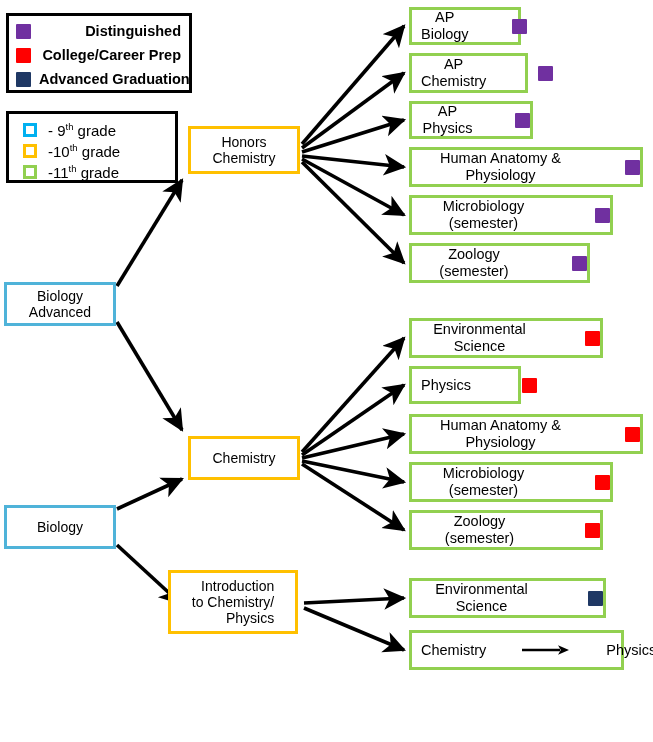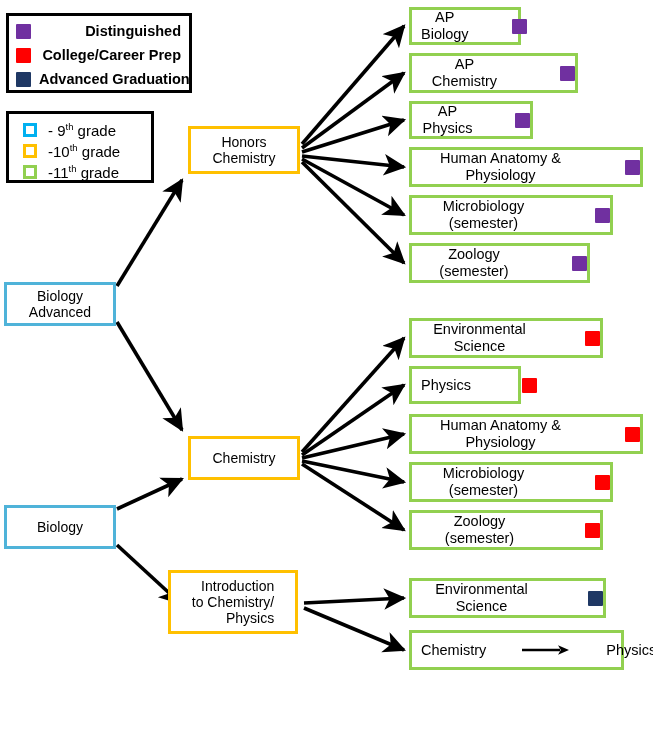--- a/index.html
+++ b/index.html
@@ -66,21 +66,21 @@
   }
   #legend-achievement .row .lbl {
     flex: 1; text-align: right;
     font-size: 14.5px;
     white-space: nowrap;
     margin-left: 8px;
     font-weight: bold;
   }
   #legend-achievement .rows { padding-top: 3px; }
 
-  #legend-grade { left: 6px; top: 111px; width: 148px; height: 72px; }
+  #legend-grade { left: 6px; top: 111px; width: 172px; height: 72px; }
   #legend-grade .rows { padding: 5px 0 0 14px; }
   #legend-grade .row {
     display: flex; align-items: center;
     height: 21px;
   }
   #legend-grade .gbox {
     width: 14px; height: 14px;
     background: #ffffff;
     flex: 0 0 auto;
   }
@@ -108,21 +108,21 @@
 
   
   #n-bio-adv    { left: 4px;   top: 282px; width: 112px; height: 44px;  font-size: 14px; }
   #n-biology    { left: 4px;   top: 505px; width: 112px; height: 44px;  font-size: 14px; }
   #n-honors-chem{ left: 188px; top: 126px; width: 112px; height: 48px;  font-size: 14px; }
   #n-chem       { left: 188px; top: 436px; width: 112px; height: 44px;  font-size: 14px; }
   #n-intro      { left: 168px; top: 570px; width: 130px; height: 64px;  font-size: 14px; text-align: right; }
 
   .course { font-size: 14.5px; }
   #c-apbio      { left: 409px; top: 7px;   width: 112px; height: 38px; }
-  #c-apchem     { left: 409px; top: 53px;  width: 169px; height: 40px; }
+  #c-apchem     { left: 409px; top: 53px;  width: 119px; height: 40px; }
   #c-apphys     { left: 409px; top: 101px; width: 124px; height: 38px; }
   #c-hap1       { left: 409px; top: 147px; width: 234px; height: 40px; }
   #c-micro1     { left: 409px; top: 195px; width: 204px; height: 40px; }
   #c-zoo1       { left: 409px; top: 243px; width: 181px; height: 40px; }
 
   #c-envsci1    { left: 409px; top: 318px; width: 194px; height: 40px; }
   #c-physics    { left: 409px; top: 366px; width: 112px; height: 38px; }
   #c-hap2       { left: 409px; top: 414px; width: 234px; height: 40px; }
   #c-micro2     { left: 409px; top: 462px; width: 204px; height: 40px; }
   #c-zoo2       { left: 409px; top: 510px; width: 194px; height: 40px; }

